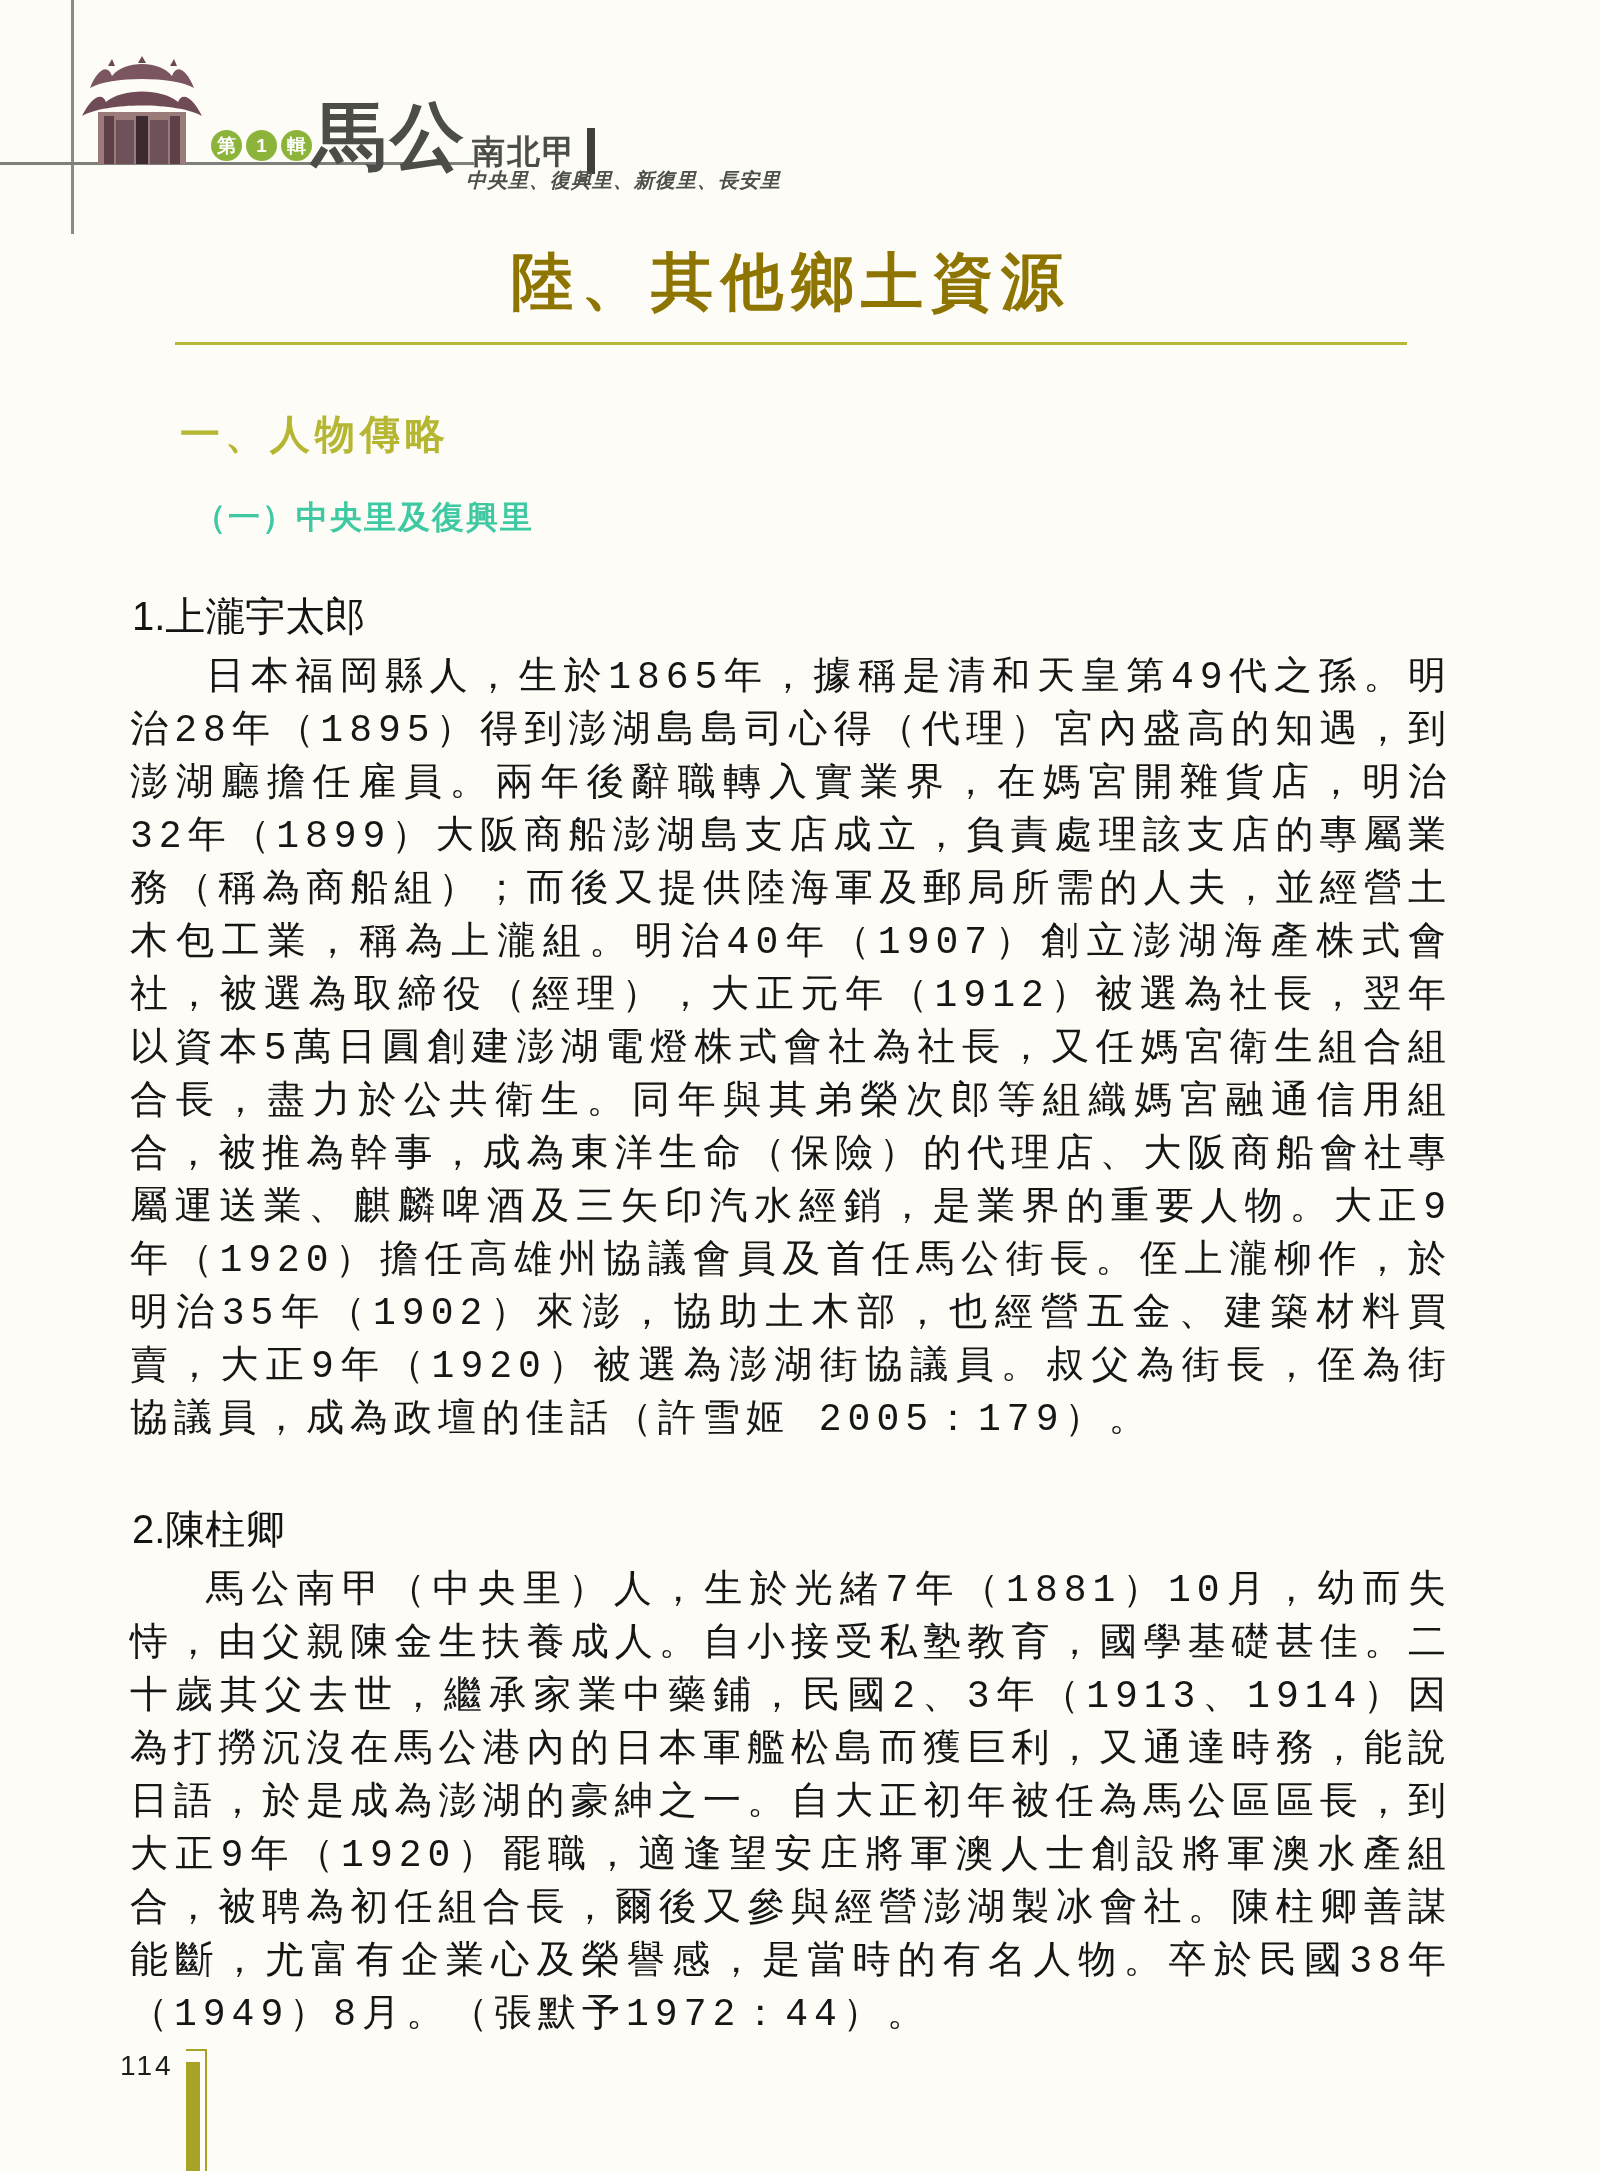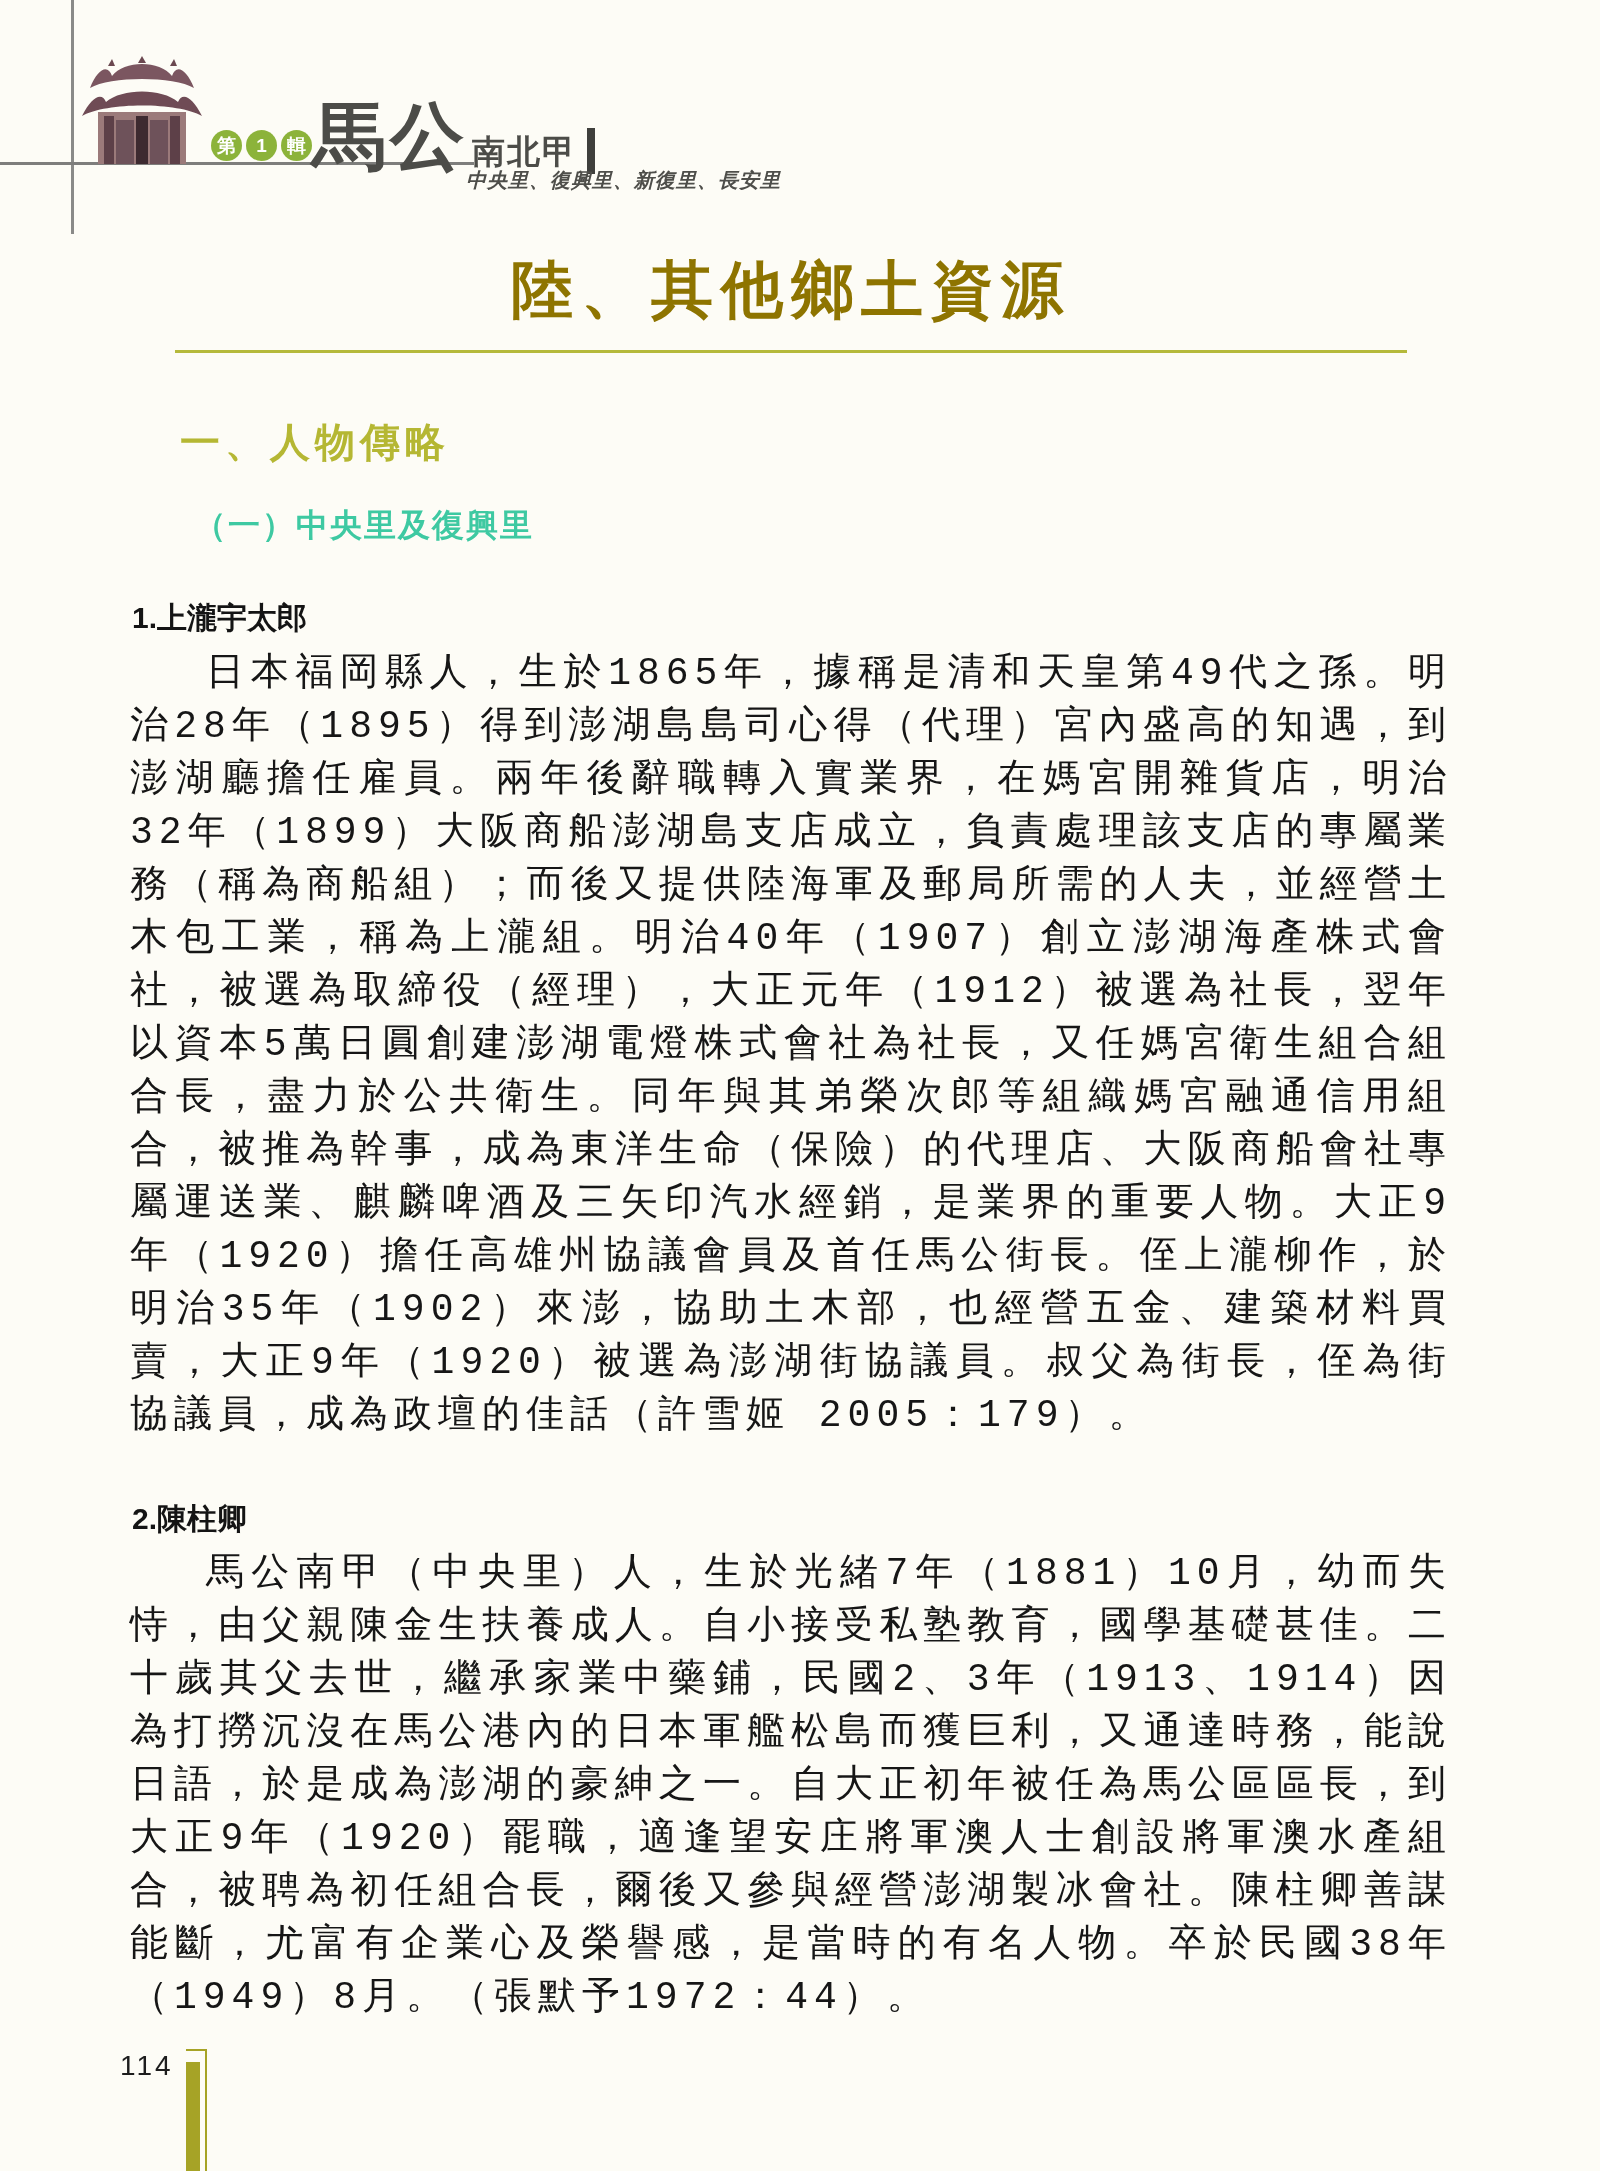--- a/index.html
+++ b/index.html
@@ -38,21 +38,21 @@
 
   .subtitle {
     position: absolute; left: 466px; top: 167px;
     font-size: 20px; font-weight: bold; color: #4e4e4a;
     letter-spacing: 1px;
     font-family: "Liberation Serif", serif;
     font-style: italic;
   }
 
   
-  .content { position: absolute; left: 130px; top: 252px; width: 1322px; }
+  .content { position: absolute; left: 130px; top: 244px; width: 1322px; }
 
   .chapter-title {
     margin: 0 0 20px 0;
     text-align: center;
     font-size: 62px; line-height: 1.25;
     color: #8E7400; font-weight: bold;
     letter-spacing: 8px;
     font-family: "Liberation Serif", serif;
   }
   .title-rule { height: 3px; background: #B5B93B; margin: 0 45px; }
@@ -67,22 +67,22 @@
   .subsection-heading {
     margin: 42px 0 0 64px;
     font-size: 32px; line-height: 1.15;
     color: #3EC9A2; font-weight: bold;
     letter-spacing: 2px;
     font-family: "Liberation Sans", sans-serif;
   }
 
   .bio-heading {
     margin: 56px 0 0 2px;
-    font-size: 30px; line-height: 1.25;
-    color: #141414; font-weight: bold;
+    font-size: 40px; line-height: 1.25;
+    color: #141414; font-weight: normal;
     font-family: "Liberation Sans", sans-serif;
   }
   .bio + .bio .bio-heading { margin-top: 58px; }
   .bio-body {
     margin: 10px 0 0 0;
     font-size: 38px; line-height: 53px;
     letter-spacing: 6px;
     color: #161616;
     text-align: justify;
     text-indent: 2em;

